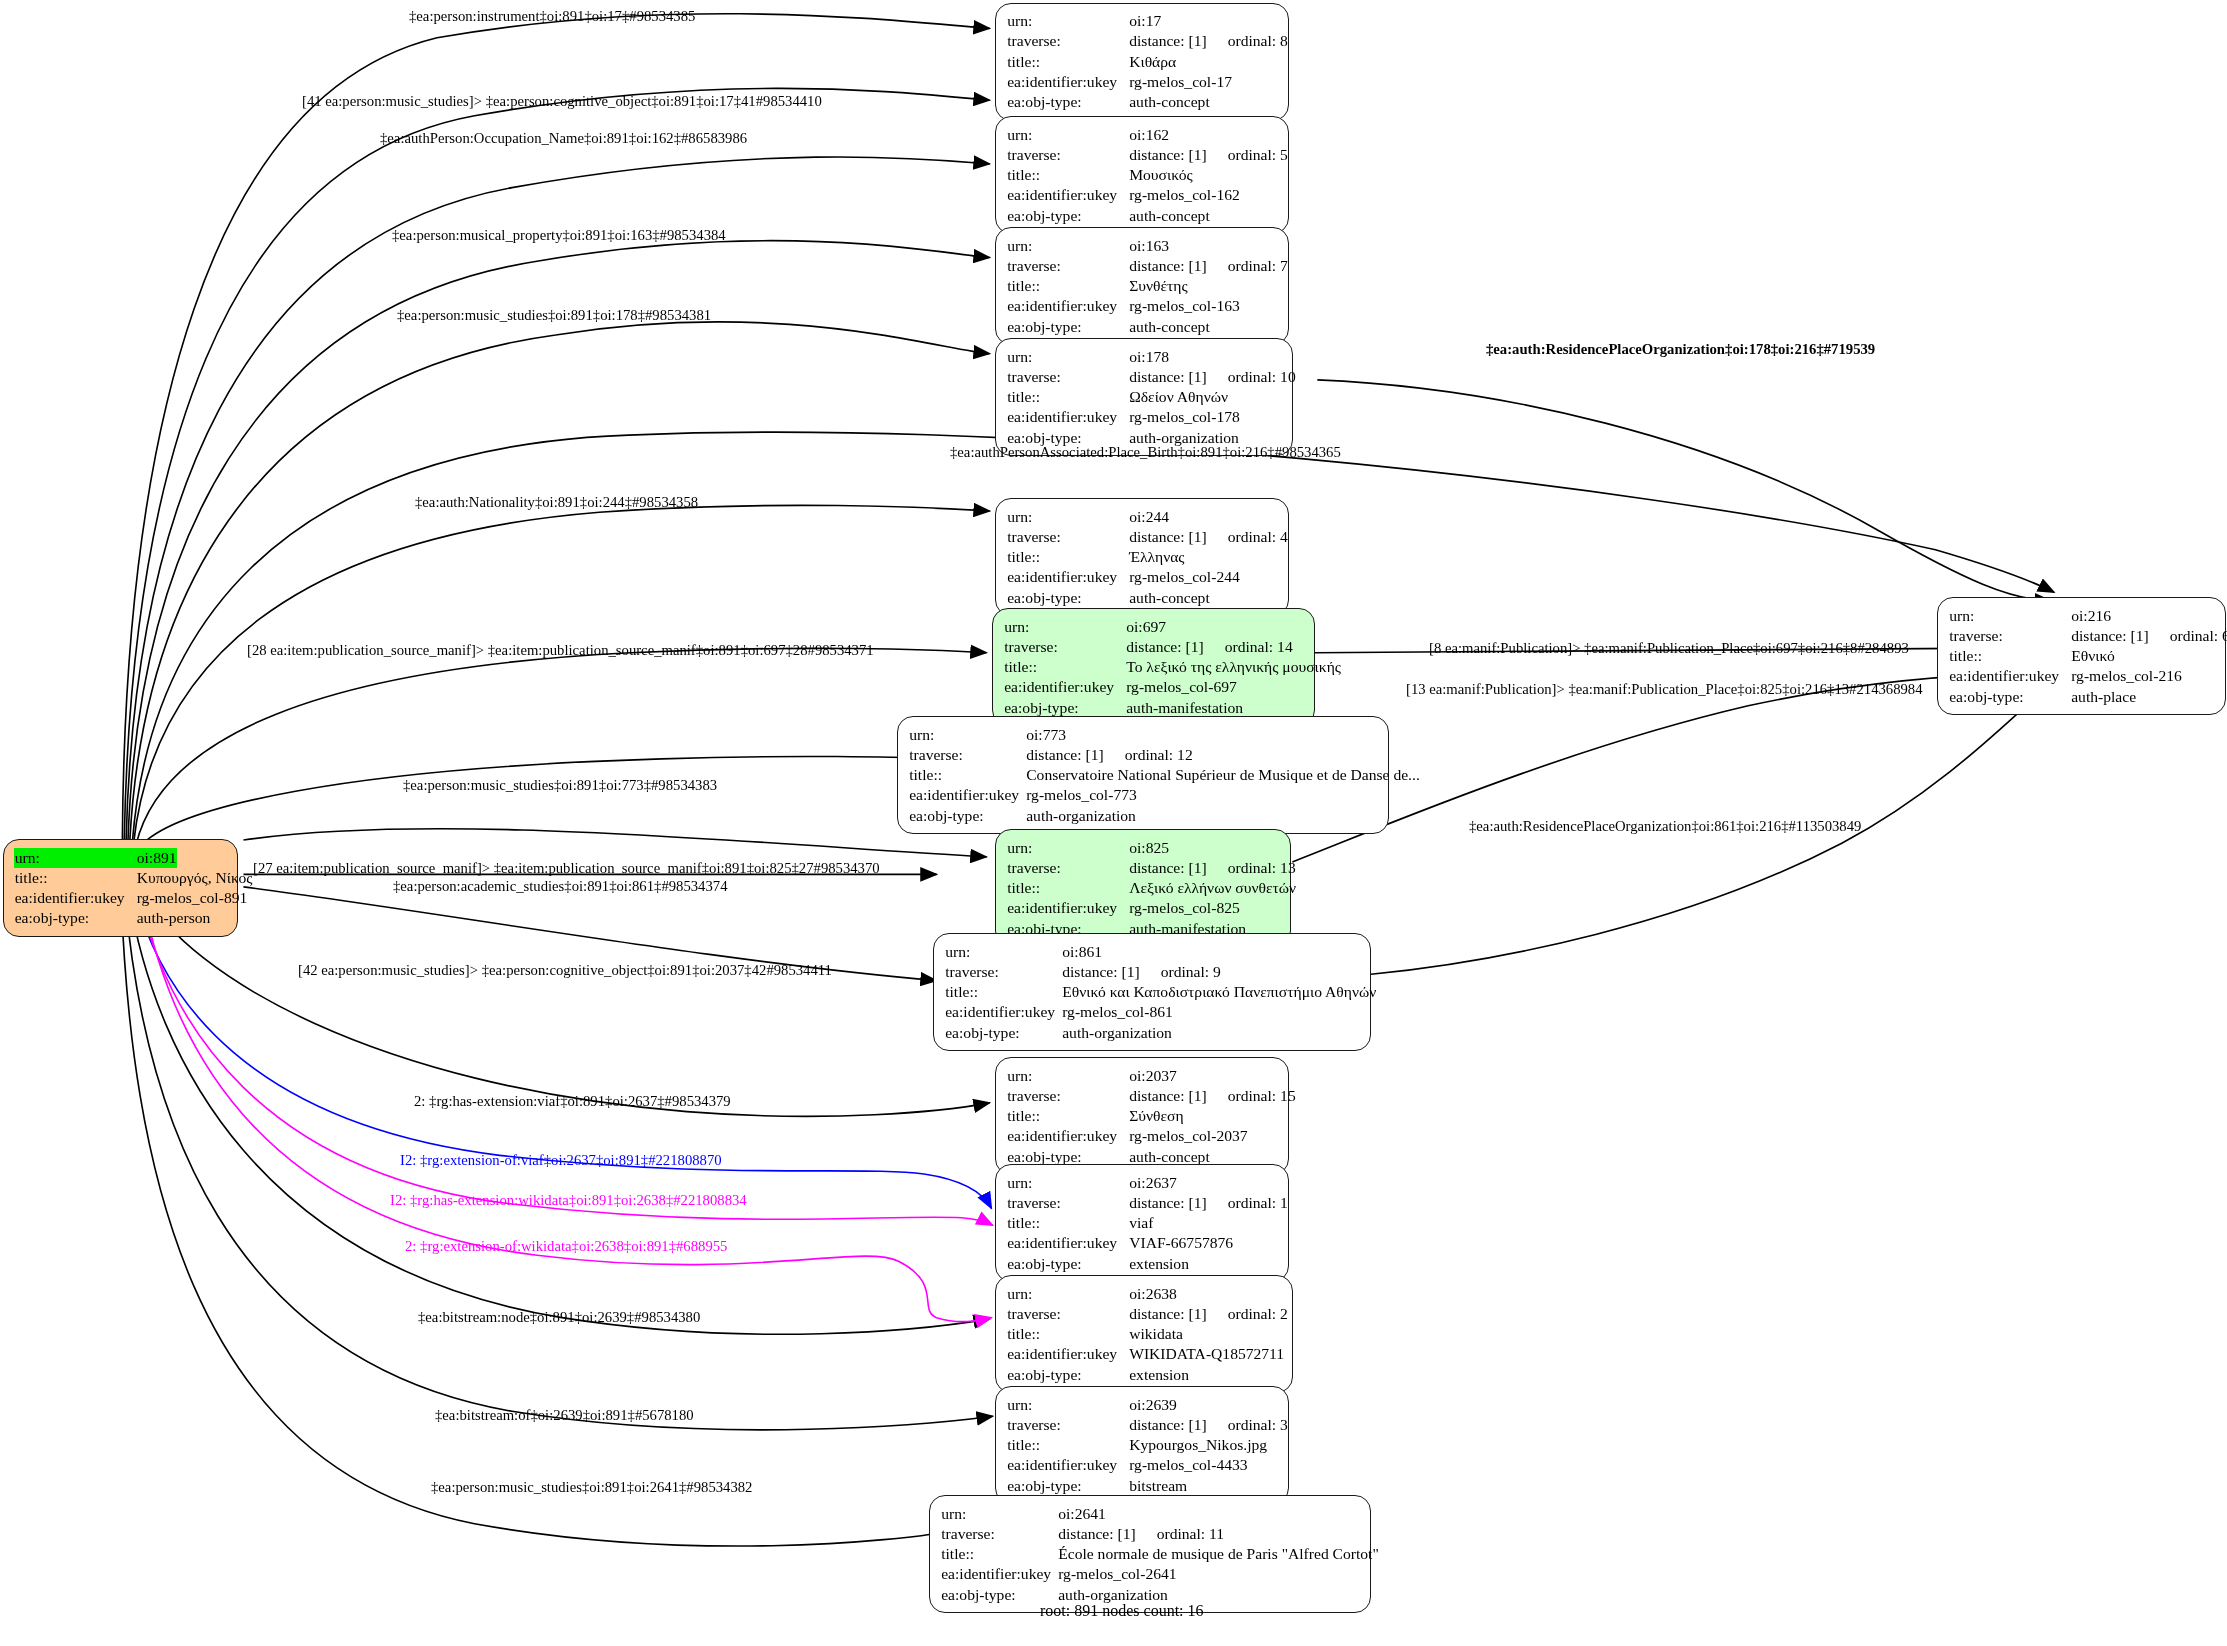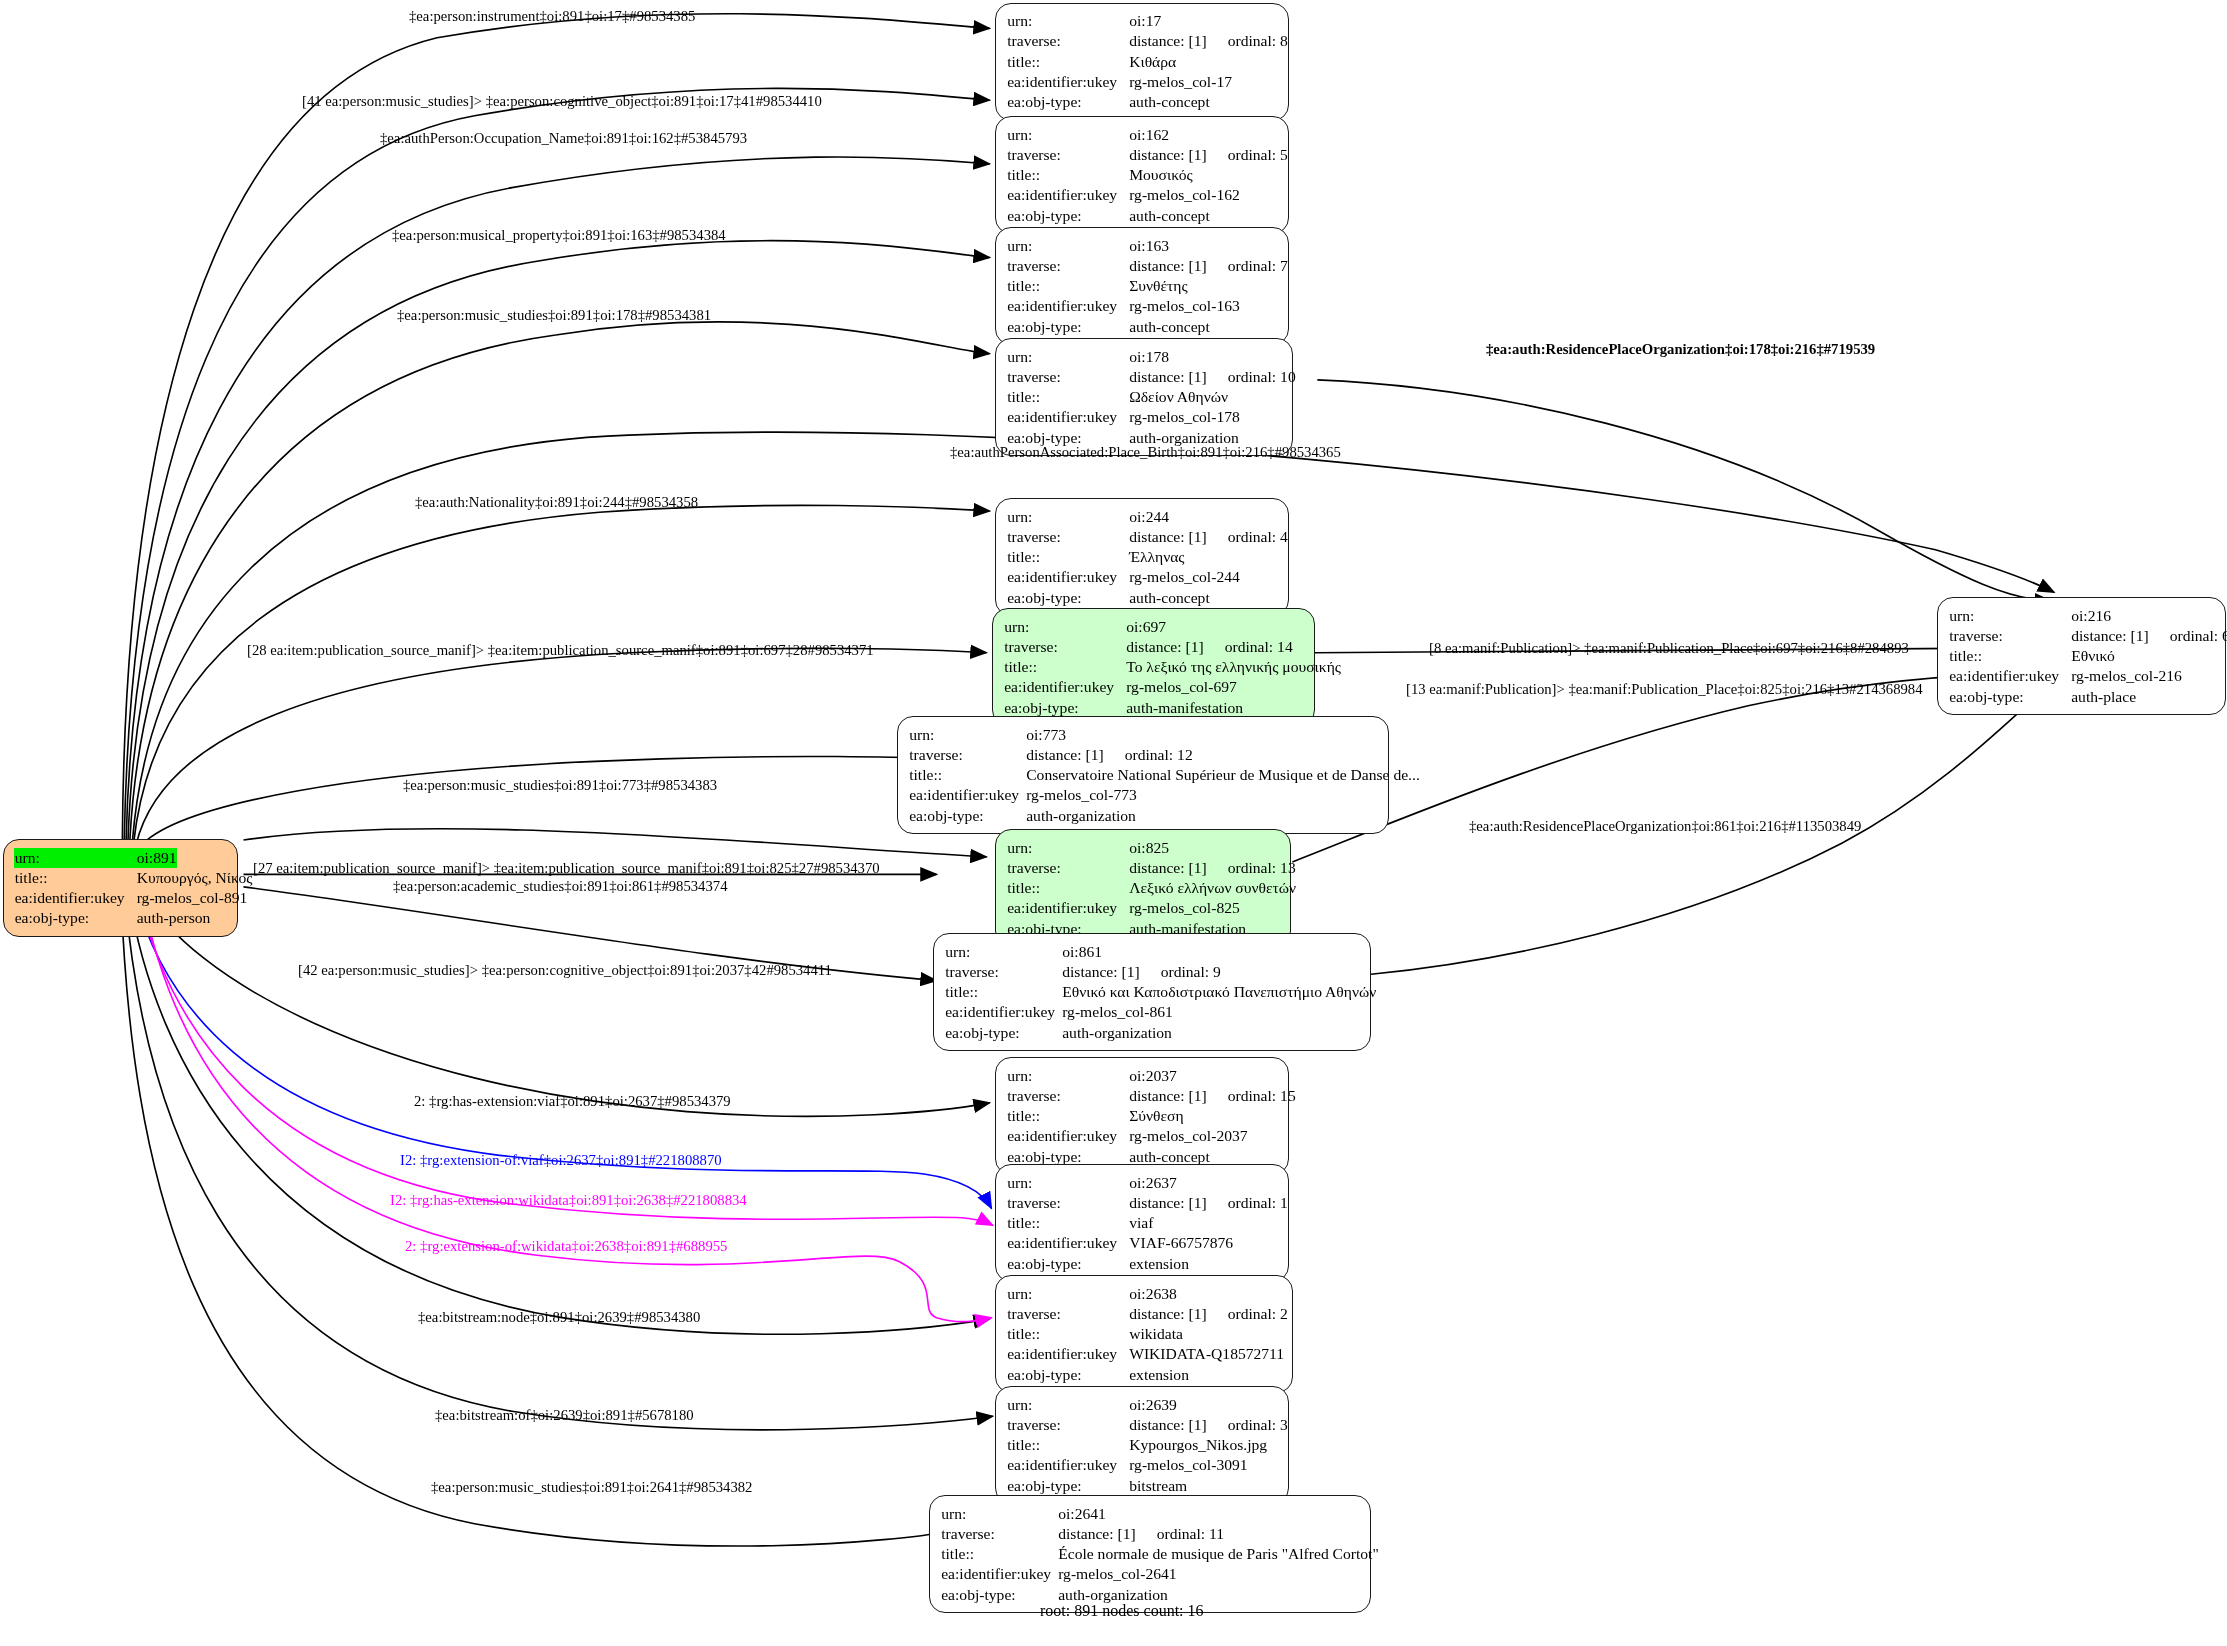--- a/index.html
+++ b/index.html
@@ -371,21 +371,21 @@
     <div class="row">
         <span class="k">traverse:</span>
         <span class="v"><span>distance: [1]</span><span class="sp"></span><span>ordinal: 3</span></span>
       </div>
     <div class="row">
         <span class="k">title::</span>
         <span class="v">Kypourgos_Nikos.jpg</span>
       </div>
     <div class="row">
         <span class="k">ea:identifier:ukey</span>
-        <span class="v">rg-melos_col-3091</span>
+        <span class="v">rg-melos_col-4433</span>
       </div>
     <div class="row">
         <span class="k">ea:obj-type:</span>
         <span class="v">bitstream</span>
       </div>
   </div>
 
   <div class="node wide" style="left:929px;top:1495px;width:442px;">
     <div class="row">
         <span class="k">urn:</span>
@@ -427,21 +427,21 @@
         <span class="v">rg-melos_col-216</span>
       </div>
     <div class="row">
         <span class="k">ea:obj-type:</span>
         <span class="v">auth-place</span>
       </div>
   </div>
 
   <div class="elabel" style="left: 409px; top: 9.4px; color: rgb(0, 0, 0);">‡ea:person:instrument‡oi:891‡oi:17‡#98534385</div>
   <div class="elabel" style="left: 302px; top: 94px; color: rgb(0, 0, 0);">[41 ea:person:music_studies]&gt; ‡ea:person:cognitive_object‡oi:891‡oi:17‡41#98534410</div>
-  <div class="elabel" style="left: 380px; top: 131px; color: rgb(0, 0, 0);">‡ea:authPerson:Occupation_Name‡oi:891‡oi:162‡#53845793</div>
+  <div class="elabel" style="left: 380px; top: 131px; color: rgb(0, 0, 0);">‡ea:authPerson:Occupation_Name‡oi:891‡oi:162‡#86583986</div>
   <div class="elabel" style="left: 392px; top: 228px; color: rgb(0, 0, 0);">‡ea:person:musical_property‡oi:891‡oi:163‡#98534384</div>
   <div class="elabel" style="left: 397px; top: 308px; color: rgb(0, 0, 0);">‡ea:person:music_studies‡oi:891‡oi:178‡#98534381</div>
   <div class="elabel" style="left: 1486px; top: 342px; color: rgb(0, 0, 0); font-weight: bold;">‡ea:auth:ResidencePlaceOrganization‡oi:178‡oi:216‡#719539</div>
   <div class="elabel" style="left: 950px; top: 445px; color: rgb(0, 0, 0);">‡ea:authPersonAssociated:Place_Birth‡oi:891‡oi:216‡#98534365</div>
   <div class="elabel" style="left: 415px; top: 495px; color: rgb(0, 0, 0);">‡ea:auth:Nationality‡oi:891‡oi:244‡#98534358</div>
   <div class="elabel" style="left: 247px; top: 643px; color: rgb(0, 0, 0);">[28 ea:item:publication_source_manif]&gt; ‡ea:item:publication_source_manif‡oi:891‡oi:697‡28#98534371</div>
   <div class="elabel" style="left: 1429px; top: 641px; color: rgb(0, 0, 0);">[8 ea:manif:Publication]&gt; ‡ea:manif:Publication_Place‡oi:697‡oi:216‡8#284893</div>
   <div class="elabel" style="left: 1406px; top: 682px; color: rgb(0, 0, 0);">[13 ea:manif:Publication]&gt; ‡ea:manif:Publication_Place‡oi:825‡oi:216‡13#214368984</div>
   <div class="elabel" style="left: 403px; top: 778px; color: rgb(0, 0, 0);">‡ea:person:music_studies‡oi:891‡oi:773‡#98534383</div>
   <div class="elabel" style="left: 1469px; top: 819px; color: rgb(0, 0, 0);">‡ea:auth:ResidencePlaceOrganization‡oi:861‡oi:216‡#113503849</div>

